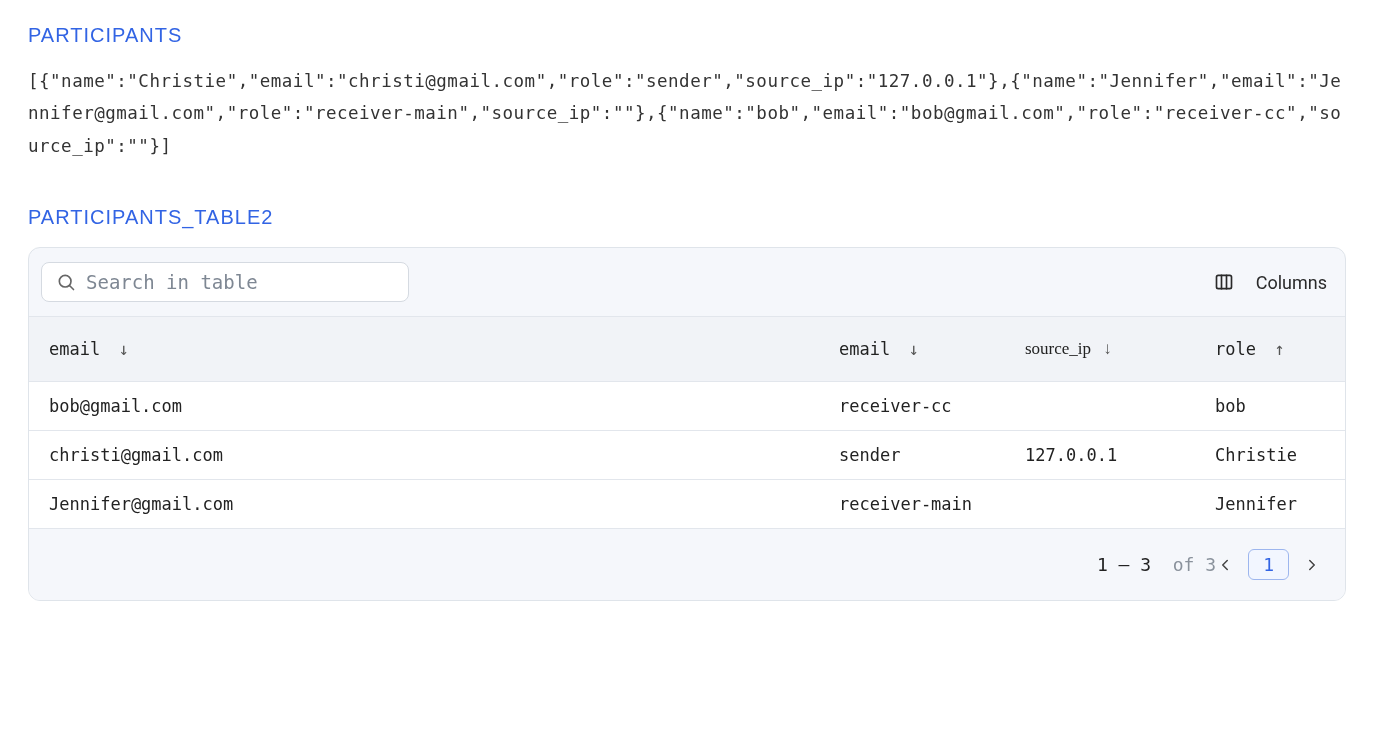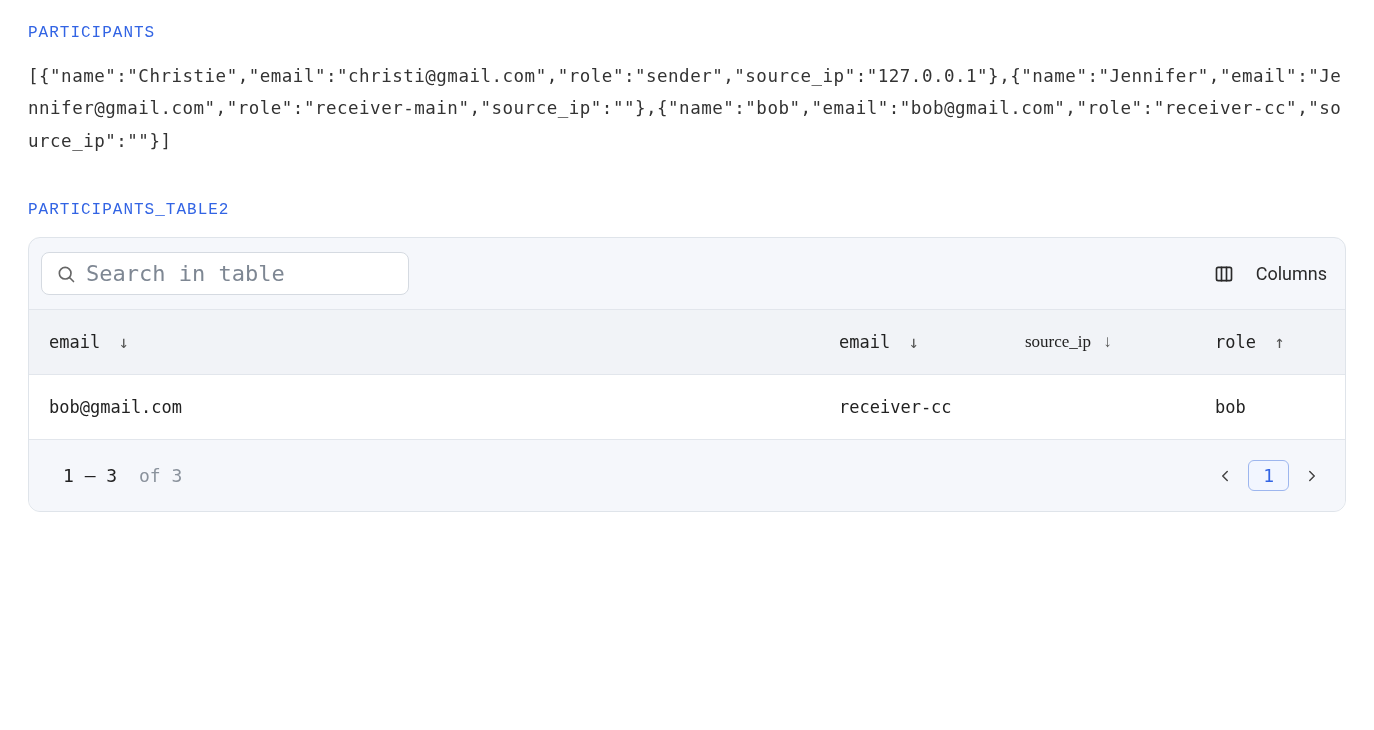--- a/index.html
+++ b/index.html
@@ -6,23 +6,23 @@
 body {
   font-family: -apple-system, BlinkMacSystemFont, "Segoe UI", Roboto, sans-serif;
   background: #fff;
   padding: 24px 28px;
   width: 1374px;
   color: #1c1c1e;
   font-size: 17px;
 }
 .section-label {
   color: #3264e4;
-  font-size: 16px;
+  font-size: 20px;
   letter-spacing: 1px;
-  font-family: Liberation Mono, monospace;
+  font-family: Liberation Sans, sans-serif;
   margin-bottom: 18px;
 }
 .json-block {
   font-family: "SF Mono", ui-monospace, Menlo, Consolas, monospace;
   color: #333;
   font-size: 17.5px;
   line-height: 1.85;
   letter-spacing: 0.5px;
   word-break: break-all;
   white-space: normal;
@@ -48,21 +48,21 @@
   border: 1px solid #d5dae1;
   border-radius: 8px;
   padding: 8px 14px;
   width: 368px;
 }
 .search-wrap input {
   border: none;
   outline: none;
   background: transparent;
   font-family: "SF Mono", ui-monospace, Menlo, Consolas, monospace;
-  font-size: 22px;
+  font-size: 19px;
   color: #701a75;
   flex: 1;
 }
 .search-wrap input::placeholder { color: #7e8793; }
 .columns-btn {
   display: flex;
   align-items: center;
   gap: 22px;
   font-size: 18px;
   color: #2a2a2a;
@@ -84,27 +84,27 @@
   border-top: 1px solid #e2e6ec;
   border-bottom: 1px solid #e2e6ec;
   white-space: nowrap;
 }
 thead th .sort-icon { margin-left: 8px; color: #555; }
 tbody td {
   background: #fff;
   font-family: "SF Mono", ui-monospace, Menlo, Consolas, monospace;
   font-size: 17px;
   color: #222;
-  padding: 22px 20px;
+  padding: 14px 20px;
   border-bottom: 1px solid #e2e6ec;
 }
 .footer {
   display: flex;
   align-items: center;
-  justify-content: space-between;
+  justify-content: flex-end;
   padding: 20px 24px 20px 34px;
   background: #f5f7fb;
   font-family: "SF Mono", ui-monospace, Menlo, Consolas, monospace;
   font-size: 18px;
   color: #222;
 }
 .footer .of { color: #8a929c; }
 .pager {
   display: flex;
   align-items: center;
@@ -180,20 +180,32 @@
           <span class="sort-icon">↑</span>
         </th>
       </tr>
     </thead>
     <tbody>
       <tr>
         <td>bob@gmail.com</td>
         <td>receiver-cc</td>
         <td></td>
         <td>bob</td>
+      </tr>
+      <tr>
+        <td>christi@gmail.com</td>
+        <td>sender</td>
+        <td>127.0.0.1</td>
+        <td>Christie</td>
+      </tr>
+      <tr>
+        <td>Jennifer@gmail.com</td>
+        <td>receiver-main</td>
+        <td></td>
+        <td>Jennifer</td>
       </tr>
     </tbody>
   </table>
 
   <div class="footer">
     <div>
       <span>1 – 3</span>
       <span class="of">&nbsp;<span>of</span>&nbsp;<span>3</span></span>
     </div>
     <div class="pager">

